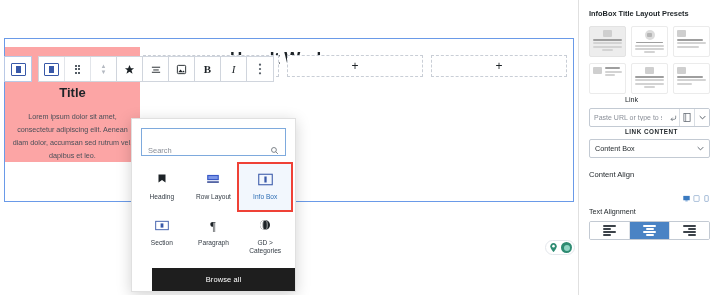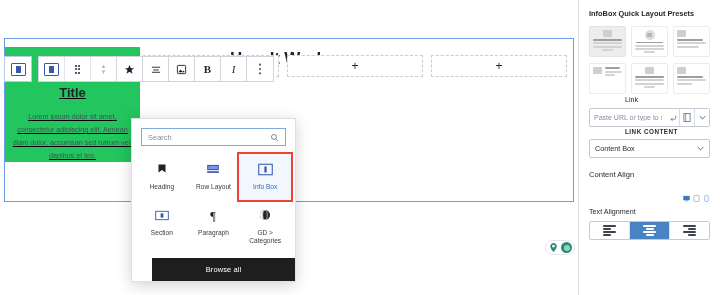--- a/index.html
+++ b/index.html
@@ -48,21 +48,21 @@
     display:flex; align-items:center; justify-content:center;
   }
   .blocktype-box i { display:block; width:5px; height:7px; background:#3858a8; }
   .dots3v { display:grid; grid-template-columns: 2px 2px; grid-gap:1.5px; }
   .dots3v span { width:2px; height:2px; background:#555d66; display:block; }
   .mover { display:flex; flex-direction:column; align-items:center; gap:1px; color:#b4b9c1; font-size:6px; line-height:6px;}
 
   
   .infocard {
     position: absolute; left: 5px; top: 47px; width: 135px; height: 115px;
-    background: #22c55e; display:flex; flex-direction:column; align-items:center; padding-top:12px;text-decoration:underline;
+    background: #fca5a5; display:flex; flex-direction:column; align-items:center; padding-top:12px;
   }
   .aperture { width: 26px; height: 26px; }
   .infocard-title { margin-top: 10px; font-size: 13px; font-weight: bold; color: #1d2327; }
   .infocard-text {
     margin-top: 10px; width: 126px; text-align: center;
     font-size: 7.2px; line-height: 13px; color: #4a4f58;
   }
 
   
   .cols { position: absolute; left: 143px; top: 55px; width: 424px; height: 22px; display: flex; gap: 8px; }
@@ -84,22 +84,22 @@
   .circ-ico:after{ content:""; position:absolute; left:2.5px; top:2.5px; width:6px; height:6px; border-radius:50%; background:#8fd4c3;}
 
   
   .inserter {
     position: absolute; left: 131px; top: 118px; width: 165px;
     background: #fff; border: 1px solid #e0e0e0;
     box-shadow: 0 3px 14px rgba(0,0,0,.18); z-index: 60;
   }
   .ins-searchwrap { padding: 9px 9px 6px 9px; }
   .ins-search {
-    width: 100%; height: 18px; border: 1px solid #7eaadd; background:#fff;
-    display: flex; align-items: center; padding: 0 6px; position: relative;
+    width: 100%; height: 28px; border: 1px solid #7eaadd; background:#fff;
+    display: flex; align-items: flex-end; padding: 0 6px; position: relative;
   }
   .ins-search input {
     border: none; outline: none; flex: 1; font-size: 7.5px; color: #1d2327;
     font-family: "Liberation Sans", sans-serif; background: transparent;
   }
   .ins-search input::placeholder { color:#8a8f98; }
   .mag { width: 9px; height: 9px; }
 
   .ins-grid { display: grid; grid-template-columns: repeat(3, 1fr); padding: 2px 4px 8px 4px; }
   .ins-item {
@@ -341,21 +341,21 @@
           </span>
           <span class="ins-label">GD &gt; Categories</span>
         </div>
       </div>
 
       <div class="ins-browse">Browse all</div>
     </div>
   </div>
 
   <div class="sidebar">
-    <div class="sb-title">InfoBox Quick Layout Presets</div>
+    <div class="sb-title">InfoBox Title Layout Presets</div>
 
     <div class="presets">
       <div class="preset sel">
         <div class="p-stack">
           <span class="p-imgbox"></span>
           <span class="p-line dk w100"></span>
           <span class="p-line w100"></span>
           <span class="p-line w100"></span>
           <span class="p-line w40"></span>
         </div>

